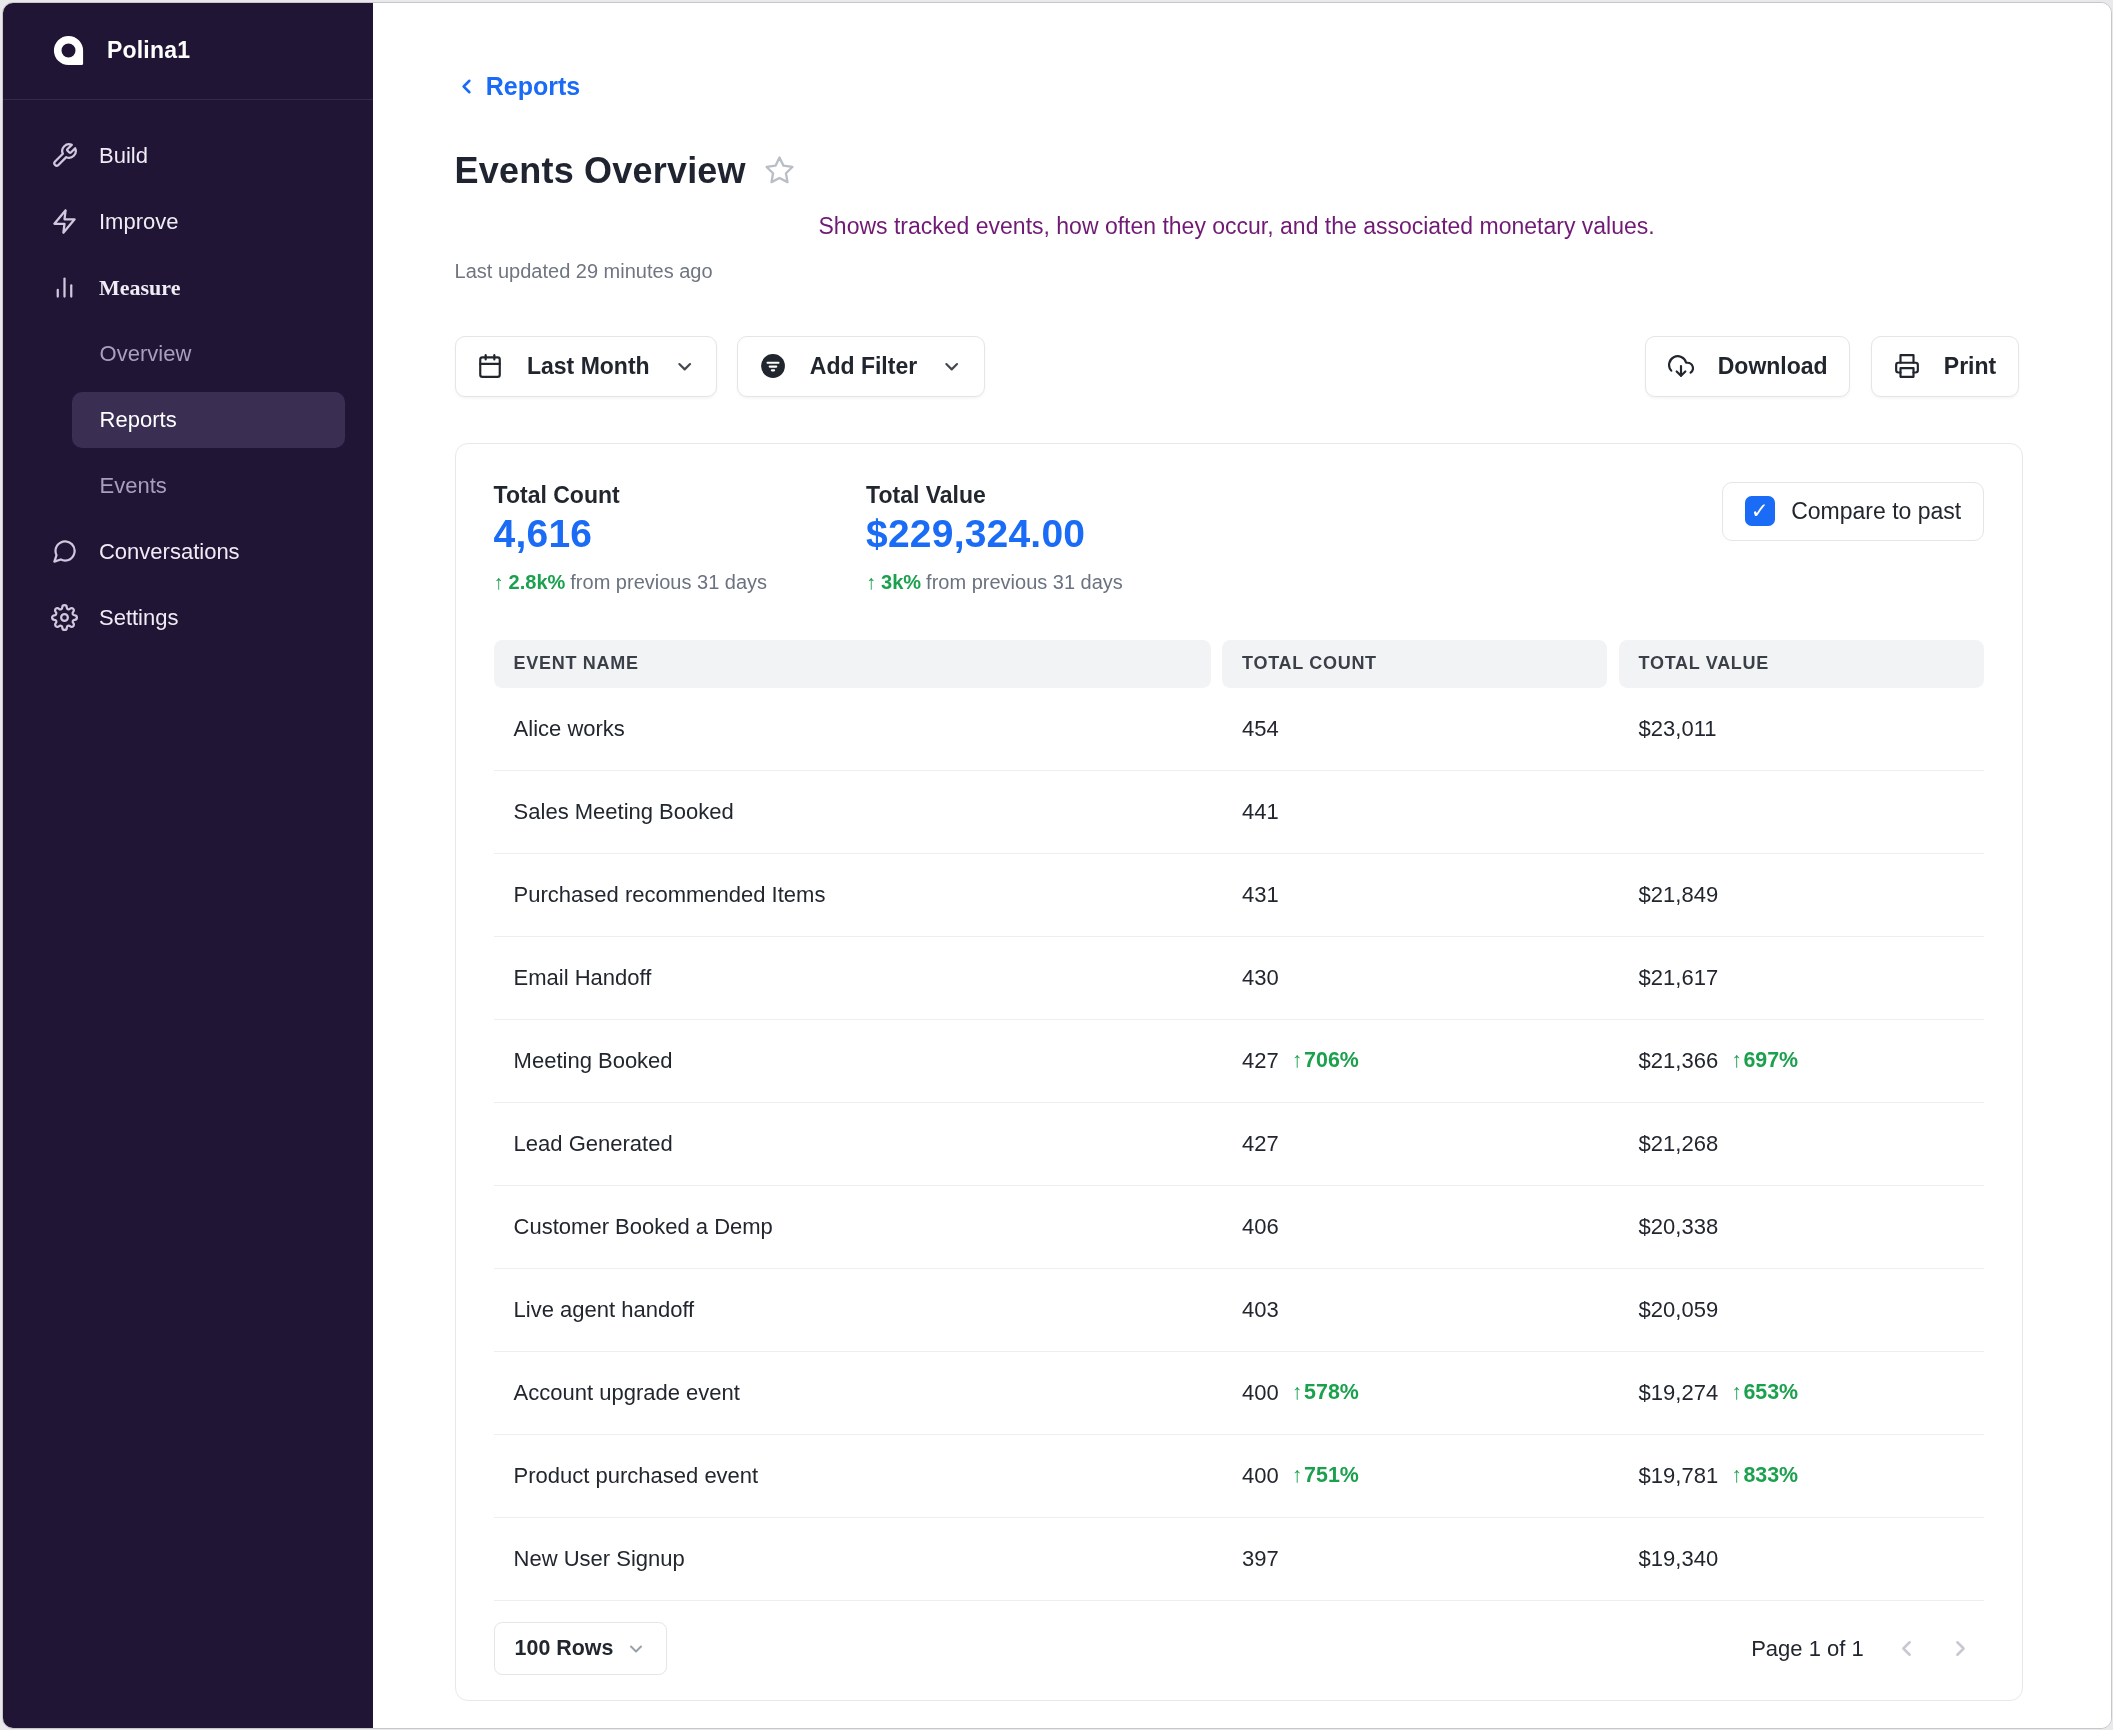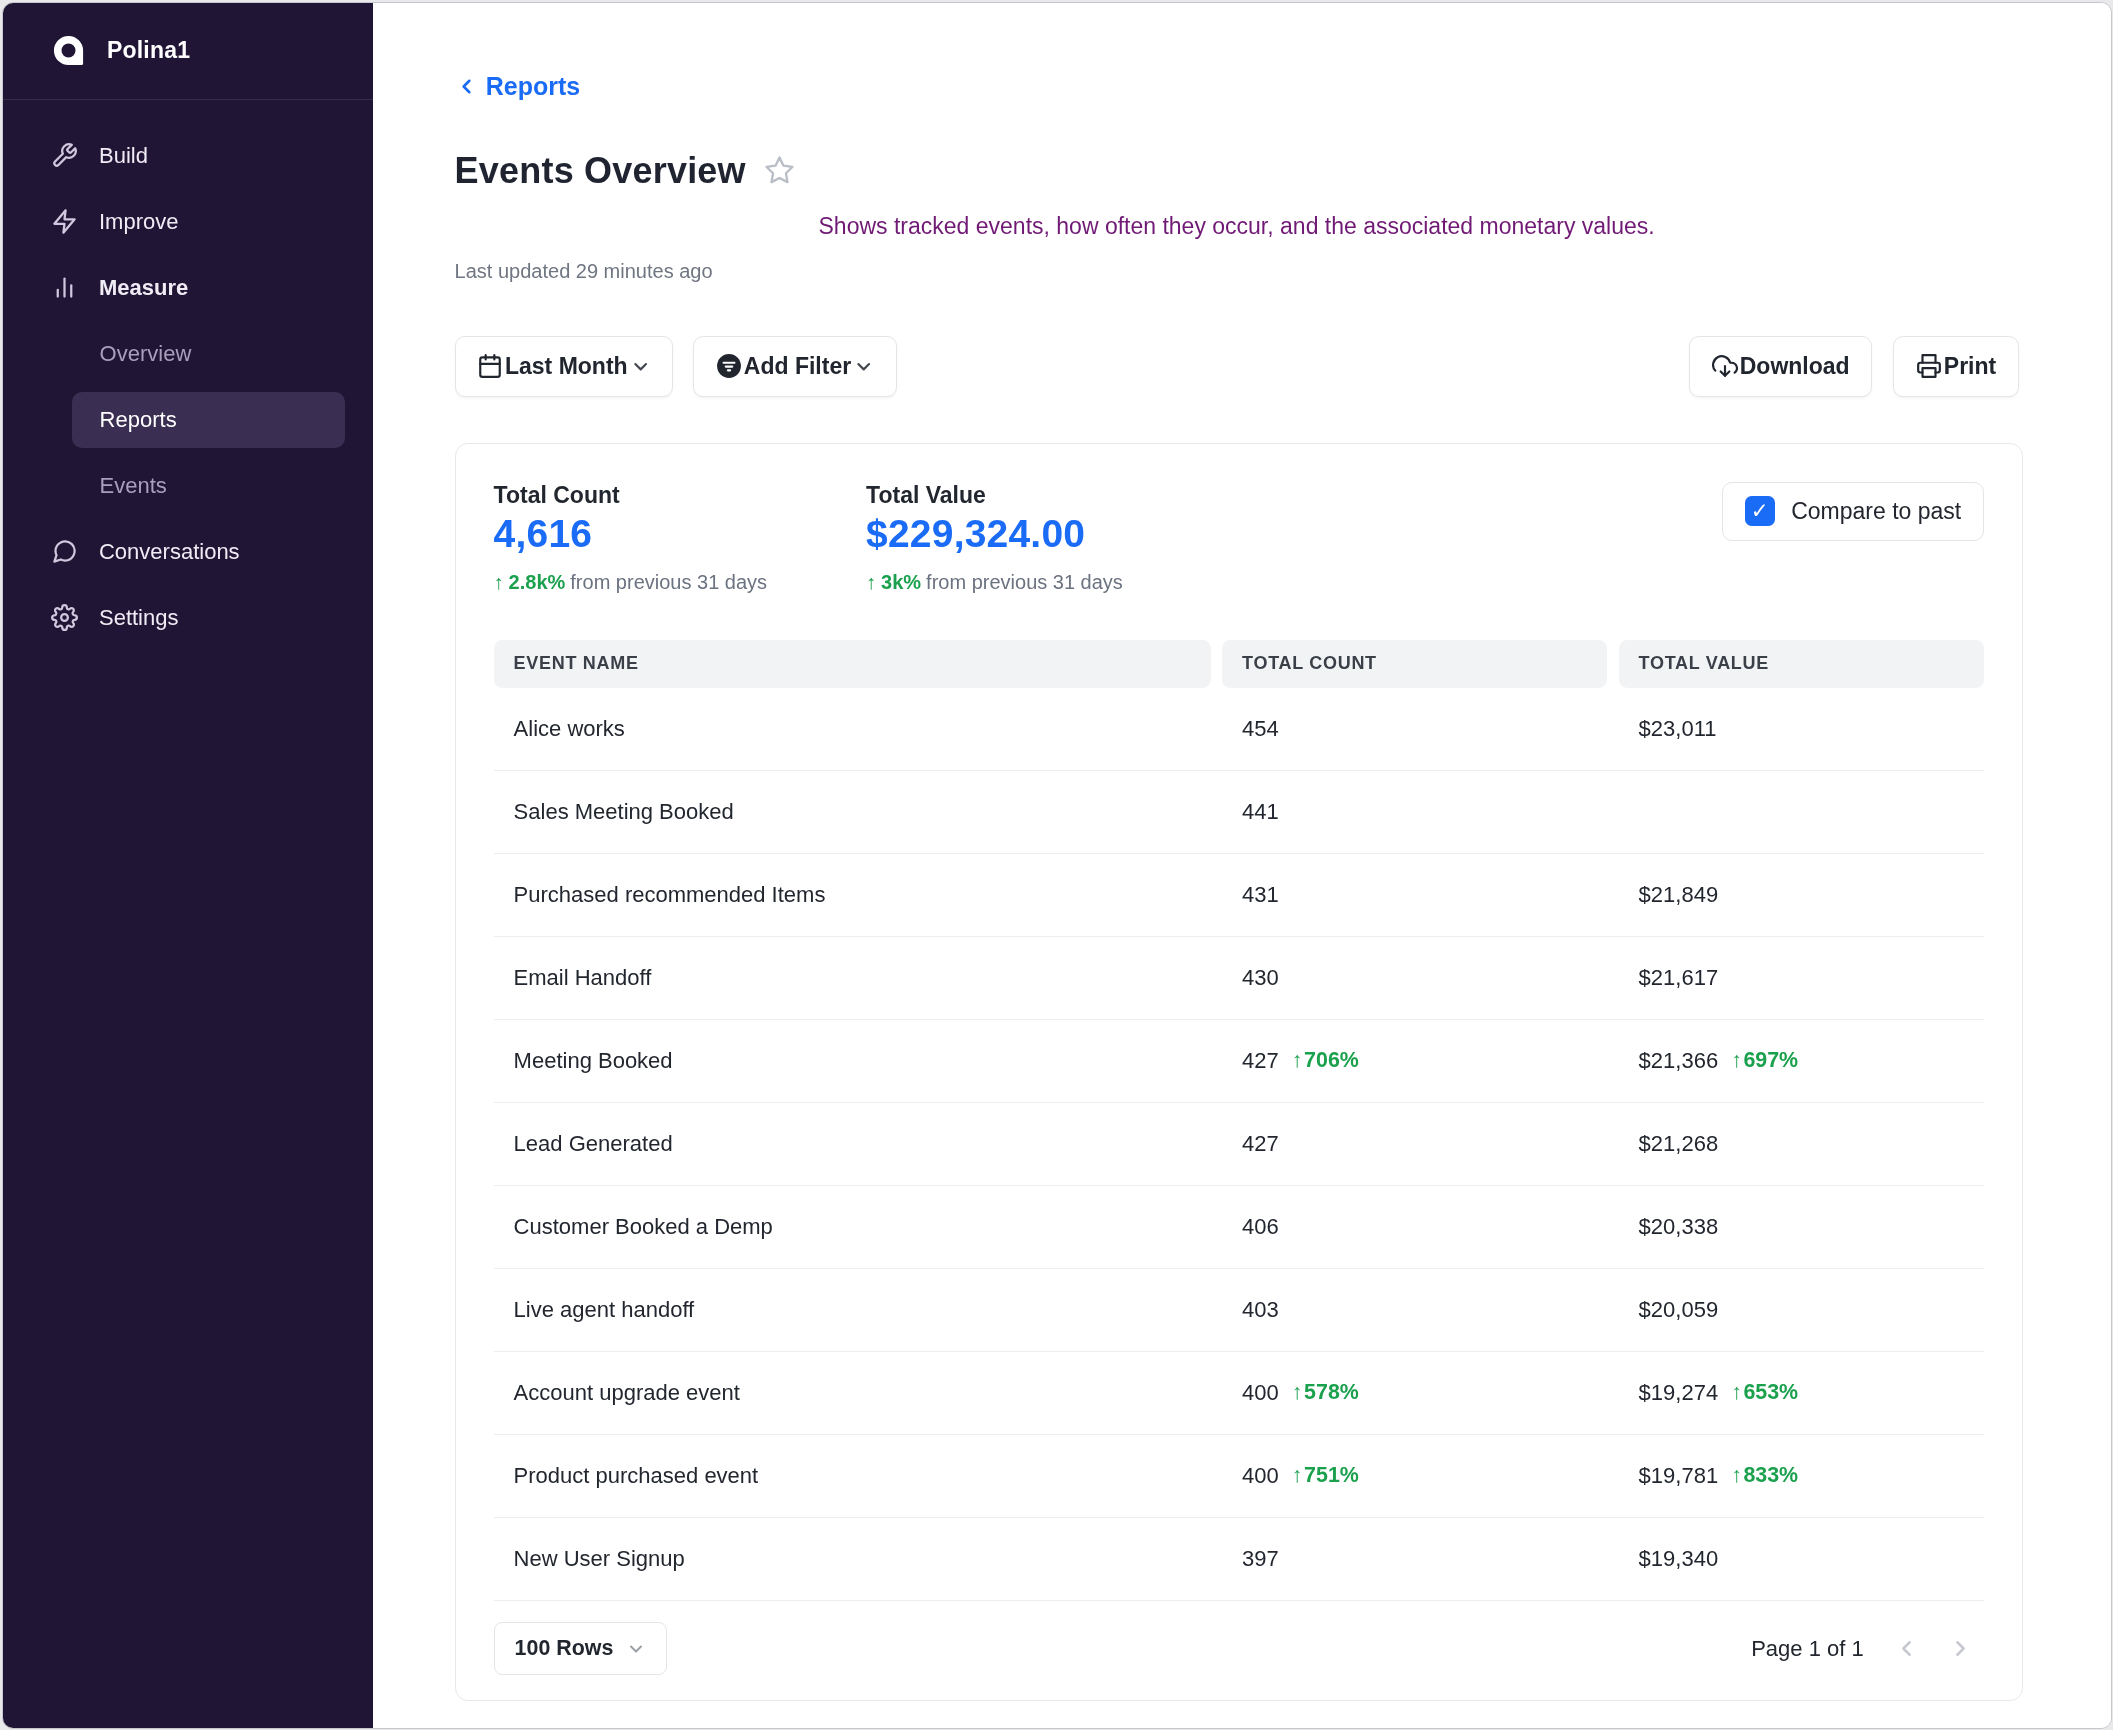--- a/index.html
+++ b/index.html
@@ -7,36 +7,36 @@
   .app { width:2110px; height:1727px; margin:1.6px; display:flex; border:1.6px solid #c6c6cb; border-radius:11px; overflow:hidden; background:#fff; }
 
   
   .sidebar { width:370px; flex:0 0 370px; background:#211535; color:#fff; display:flex; flex-direction:column; }
   .sb-header { height:97px; display:flex; align-items:center; gap:21.4px; padding:0 48px; border-bottom:1.6px solid rgba(255,255,255,0.09); }
   .sb-logo { width:35px; height:35px; flex:0 0 35px; }
   .sb-title { font-size:23px; font-weight:700; letter-spacing:0.2px; }
   .nav { padding-top:23px; }
   .nav-item { height:66px; display:flex; align-items:center; gap:21.4px; padding:0 48px; font-size:22px; color:#efecf5; cursor:pointer; }
   .nav-item .nicon { width:27px; height:27px; flex:0 0 27px; color:#cfc8de; }
-  .nav-item.bold { font-weight:700; }
+  .nav-item.bold { font-weight:700;font-family:Liberation Serif, serif; }
   .sub-item { height:66px; display:flex; align-items:center; padding-left:97px; font-size:22px; color:#a89fbc; cursor:pointer; }
   .sub-item.active { background:#3a2f53; color:#fff; border-radius:10px; margin:0 28px 0 69px; padding-left:28px; height:56px; margin-top:5px; margin-bottom:5px; }
 
   
   .main { flex:1; background:#fff; padding:69px 92px 0 82px; overflow:hidden; }
   .back-link { display:inline-flex; align-items:center; gap:8.2px; color:#1a6bf5; font-size:25px; font-weight:700; cursor:pointer; }
   .back-link svg { width:23px; height:23px; }
   .page-title-row { margin-top:49px; display:flex; align-items:center; gap:18px; }
   .page-title { font-size:36px; font-weight:700; color:#1f2430; letter-spacing:0.2px; }
   .star { width:31px; height:31px; color:#b9bdc6; cursor:pointer; }
   .subtitle { margin-top:21.4px; font-size:23px; color:#701a75;text-align:center; }
   .updated { margin-top:20px; font-size:20px; color:#6f7681; }
 
   .toolbar { margin-top:53px; display:flex; align-items:center; }
-  .btn { height:61px; display:inline-flex; align-items:center; gap:2px; background:#fff; border:1.6px solid #e3e5e9; border-radius:10px; padding:0 21.4px; font-size:23px; font-weight:600; color:#20252e; cursor:pointer; box-shadow:0 1.6px 2.5px rgba(20,20,40,.04); font-family:inherit; }
+  .btn { height:61px; display:inline-flex; align-items:center; gap:24px; background:#fff; border:1.6px solid #e3e5e9; border-radius:10px; padding:0 21.4px; font-size:23px; font-weight:600; color:#20252e; cursor:pointer; box-shadow:0 1.6px 2.5px rgba(20,20,40,.04); font-family:inherit; }
   .btn svg { width:26px; height:26px; }
   .btn .chev { width:21.4px; height:21.4px; color:#43474f; }
   .filter-dot { width:35px; height:35px; }
   .toolbar-right { margin-left:auto; display:flex; gap:21.4px; }
 
   
   .card { margin-top:46px; width:1568px; border:1.6px solid #e7e8eb; border-radius:13px; padding:38px 38px 0; position:relative; }
   .summary { display:flex; gap:99px; }
   .sum-label { font-size:23px; font-weight:700; color:#22262e; }
   .sum-value { margin-top:3px; font-size:39px; font-weight:700; color:#1a6bf5; letter-spacing:0.2px; }

